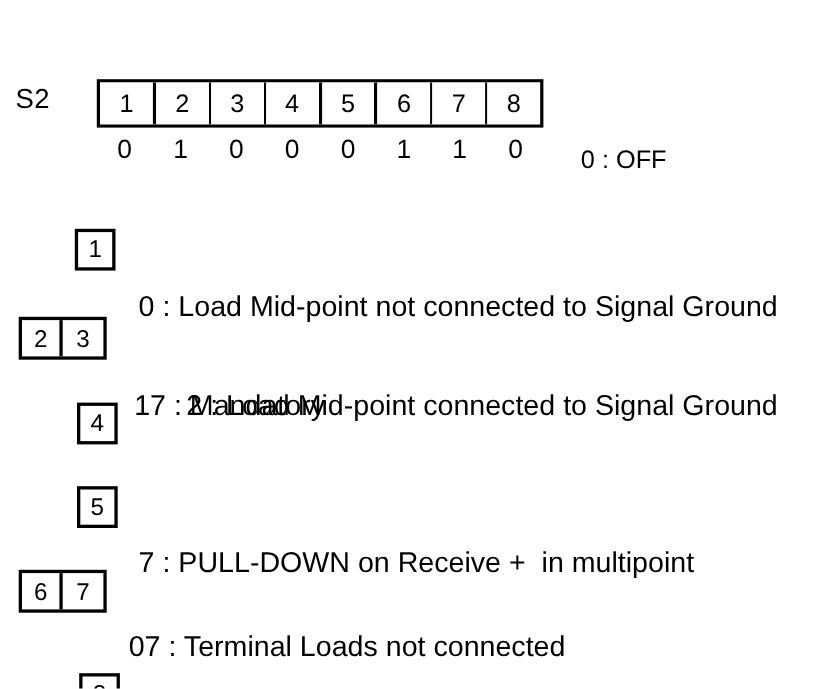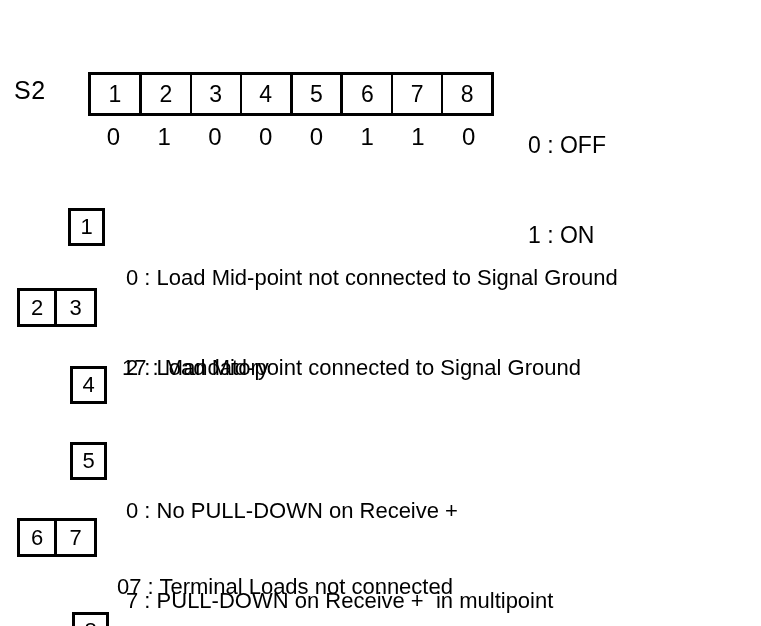--- a/index.html
+++ b/index.html
@@ -107,23 +107,24 @@
     display: flex;
     align-items: center;
     justify-content: center;
     font-size: 22px;
     line-height: 22px;
   }
   .pin-box .pin-cell:last-child { border-right: none; }
 
   .desc {
     position: absolute;
-    font-size: 22px;
+    font-size: 26px;
     line-height: 30px;
     white-space: pre;
+    text-align: right;
   }
   .desc-line { white-space: pre; }
 </style>
 </head>
 <body>
 
 <div class="canvas">
 
   <div class="bank-label">S2</div>
 
@@ -144,21 +145,20 @@
     <div class="val">0</div>
     <div class="val">0</div>
     <div class="val">0</div>
     <div class="val">1</div>
     <div class="val">1</div>
     <div class="val">0</div>
   </div>
 
   <div class="legend">
     <div class="legend-line">0 : OFF</div>
-    <div class="legend-line">1 : ON</div>
   </div>
 
   <div class="pin-box" style="left:68px; top:166px; width:37px; height:38px;">
     <div class="pin-cell" style="width:100%;">1</div>
   </div>
   <div class="desc" style="left:126px; top:161px;">
     <div class="desc-line">0 : Load Mid-point not connected to Signal Ground</div>
     <div class="desc-line">2 : Load Mid-point connected to Signal Ground</div>
   </div>
 
@@ -173,21 +173,20 @@
   <div class="pin-box" style="left:70px; top:324px; width:37px; height:38px;">
     <div class="pin-cell" style="width:100%;">4</div>
   </div>
   <div class="desc" style="left:126px; top:318px;">
   </div>
 
   <div class="pin-box" style="left:70px; top:400px; width:37px; height:38px;">
     <div class="pin-cell" style="width:100%;">5</div>
   </div>
   <div class="desc" style="left:126px; top:394px;">
-    <div class="desc-line">0 : No PULL-DOWN on Receive +</div>
     <div class="desc-line">7 : PULL-DOWN on Receive +  in multipoint</div>
   </div>
 
   <div class="pin-box" style="left:17px; top:476px; width:80px; height:39px;">
     <div class="pin-cell">6</div>
     <div class="pin-cell">7</div>
   </div>
   <div class="desc" style="left:117px; top:470px;">
     <div class="desc-line">07 : Terminal Loads not connected</div>
     <div class="desc-line">11 : Terminal Loads connected</div>

